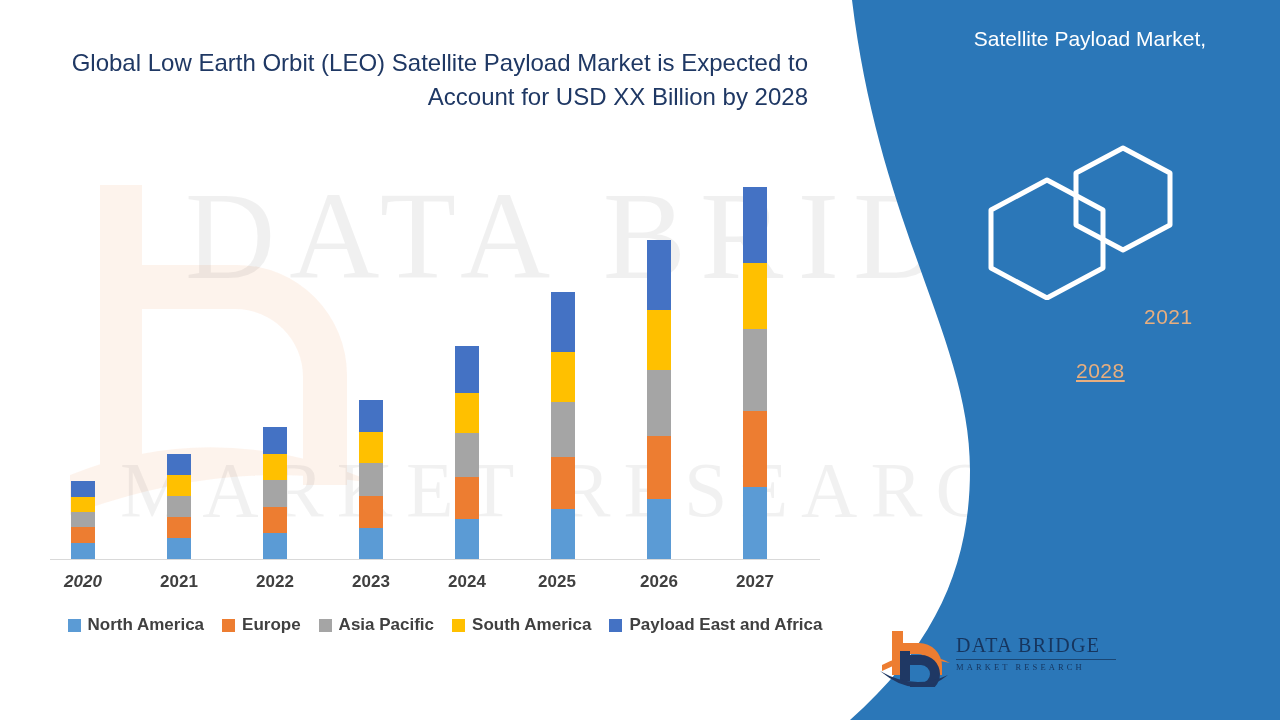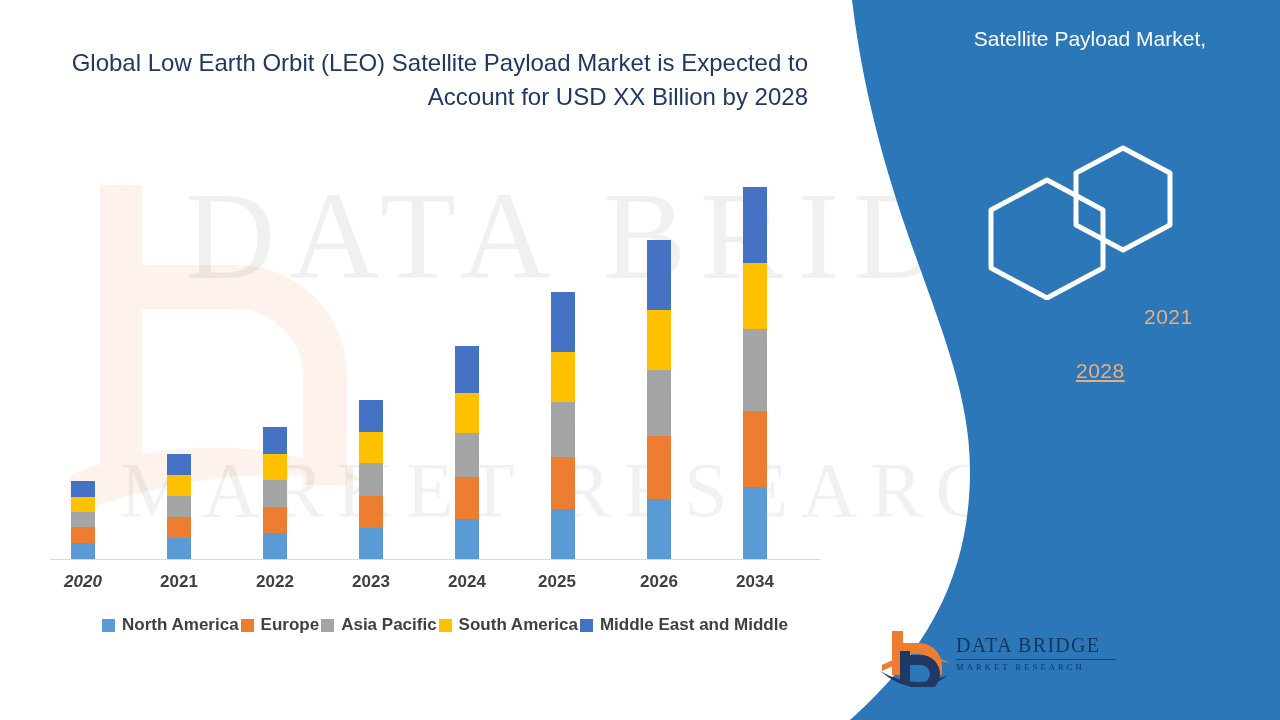--- a/index.html
+++ b/index.html
@@ -45,21 +45,21 @@
   .seg { width:100%; }
 
   .xlabels { position:absolute; left:50px; top:572px; width:770px; height:24px; }
   .xlabel {
     position:absolute; top:0; width:96px; text-align:center;
     font-size:17px; font-weight:bold; color:#404040;
   }
 
   .legend {
     position:absolute; left:50px; top:615px; width:790px;
-    display:flex; align-items:center; justify-content:center; gap:2px;
+    display:flex; align-items:center; justify-content:center; gap:18px;
   }
   .legend-item { display:flex; align-items:center; gap:7px; }
   .legend-swatch { width:13px; height:13px; flex:none; }
   .legend-label { font-size:17px; font-weight:bold; color:#404040; white-space:nowrap; }
 
   
   .right-panel { position:absolute; left:820px; top:0; width:460px; height:720px; }
   .right-panel svg { position:absolute; left:0; top:0; }
 
   .panel-content { position:absolute; left:820px; top:0; width:460px; height:720px; }
@@ -174,21 +174,21 @@
     </div>
 
     <div class="xlabels" id="xlabels">
         <div class="xlabel" style="left: -15px; font-style: italic;">2020</div>
         <div class="xlabel" style="left: 81px;">2021</div>
         <div class="xlabel" style="left: 177px;">2022</div>
         <div class="xlabel" style="left: 273px;">2023</div>
         <div class="xlabel" style="left: 369px;">2024</div>
         <div class="xlabel" style="left: 459px;">2025</div>
         <div class="xlabel" style="left: 561px;">2026</div>
-        <div class="xlabel" style="left: 657px;">2034</div>
+        <div class="xlabel" style="left: 657px;">2027</div>
       </div>
 
     <div class="legend" id="legend">
         <div class="legend-item">
           <span class="legend-swatch" style="background: rgb(91, 155, 213);"></span>
           <span class="legend-label">North America</span>
         </div>
         <div class="legend-item">
           <span class="legend-swatch" style="background: rgb(237, 125, 49);"></span>
           <span class="legend-label">Europe</span>
@@ -196,21 +196,21 @@
         <div class="legend-item">
           <span class="legend-swatch" style="background: rgb(165, 165, 165);"></span>
           <span class="legend-label">Asia Pacific</span>
         </div>
         <div class="legend-item">
           <span class="legend-swatch" style="background: rgb(255, 192, 0);"></span>
           <span class="legend-label">South America</span>
         </div>
         <div class="legend-item">
           <span class="legend-swatch" style="background: rgb(68, 114, 196);"></span>
-          <span class="legend-label">Middle East and Middle</span>
+          <span class="legend-label">Payload East and Africa</span>
         </div>
       </div>
   </div>
 
   <div class="right-panel">
     <svg width="460" height="720" viewBox="0 0 460 720">
       <path d="M32 0 H460 V720 H30 C120 640 150 560 150 470 C150 340 60 230 32 0 Z" fill="#2B77B8"></path>
     </svg>
   </div>
 

